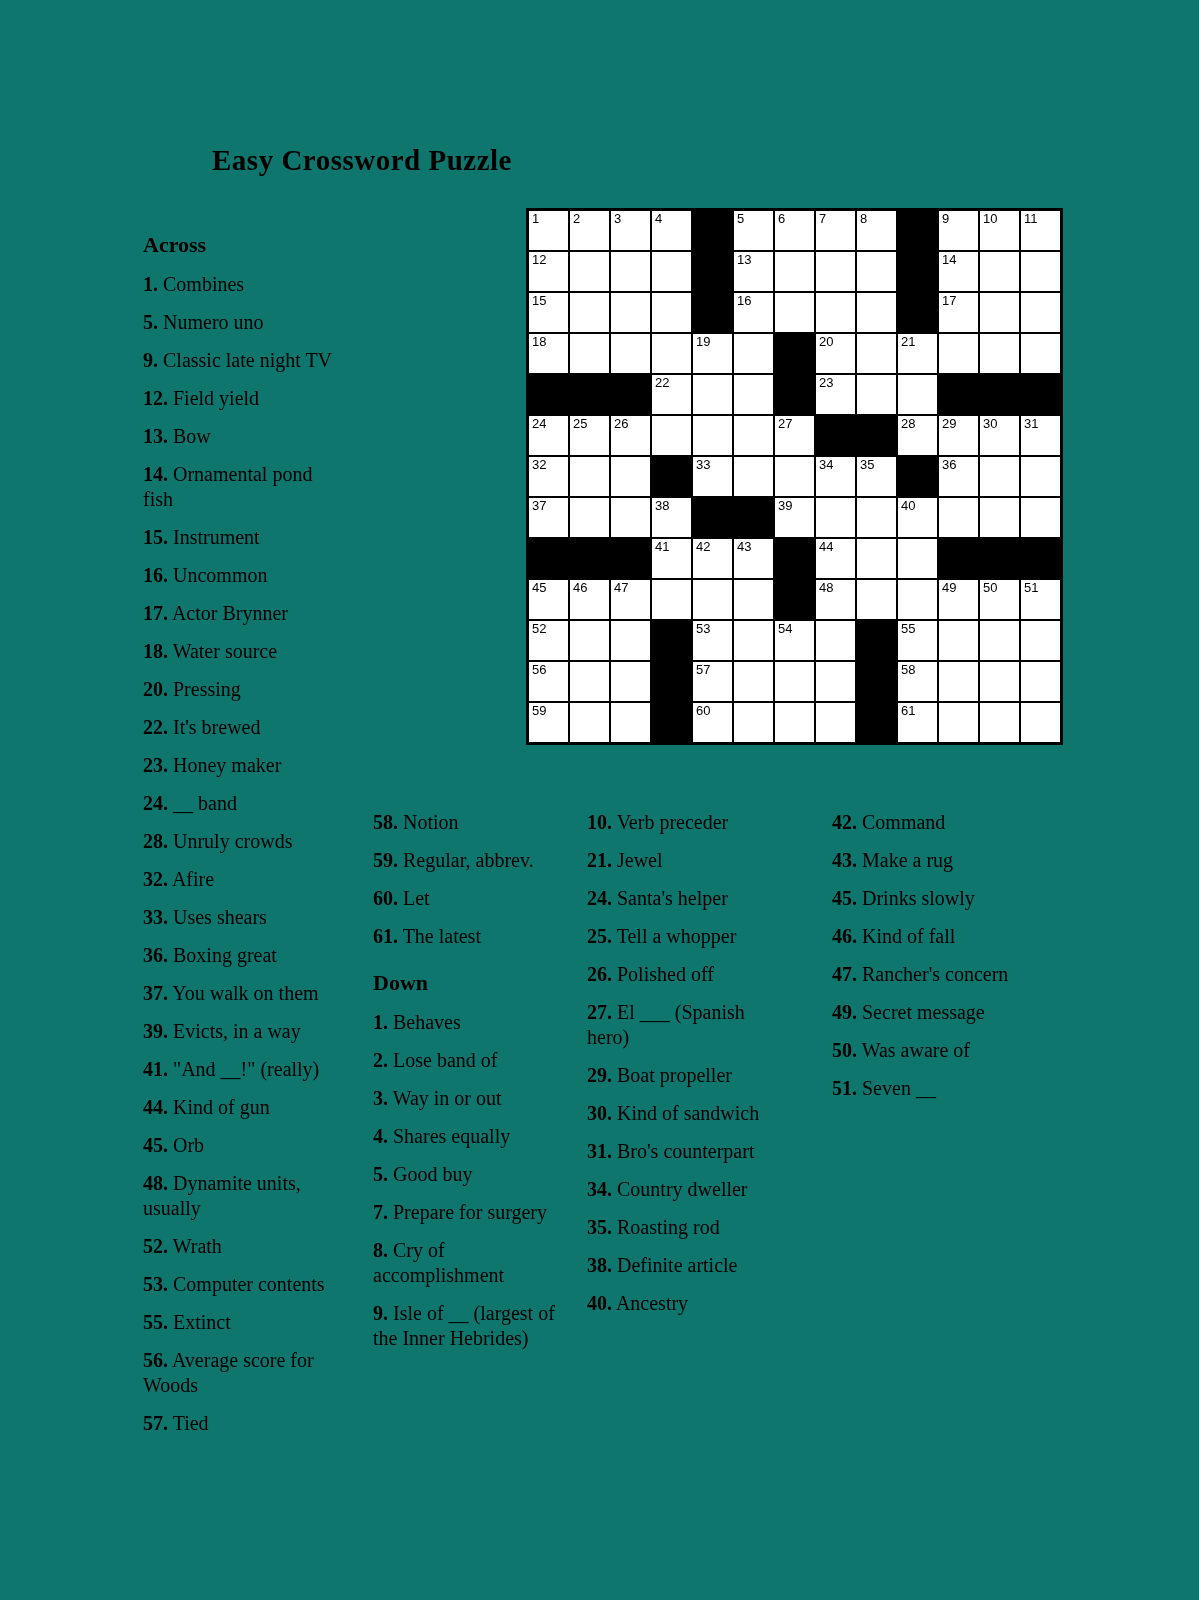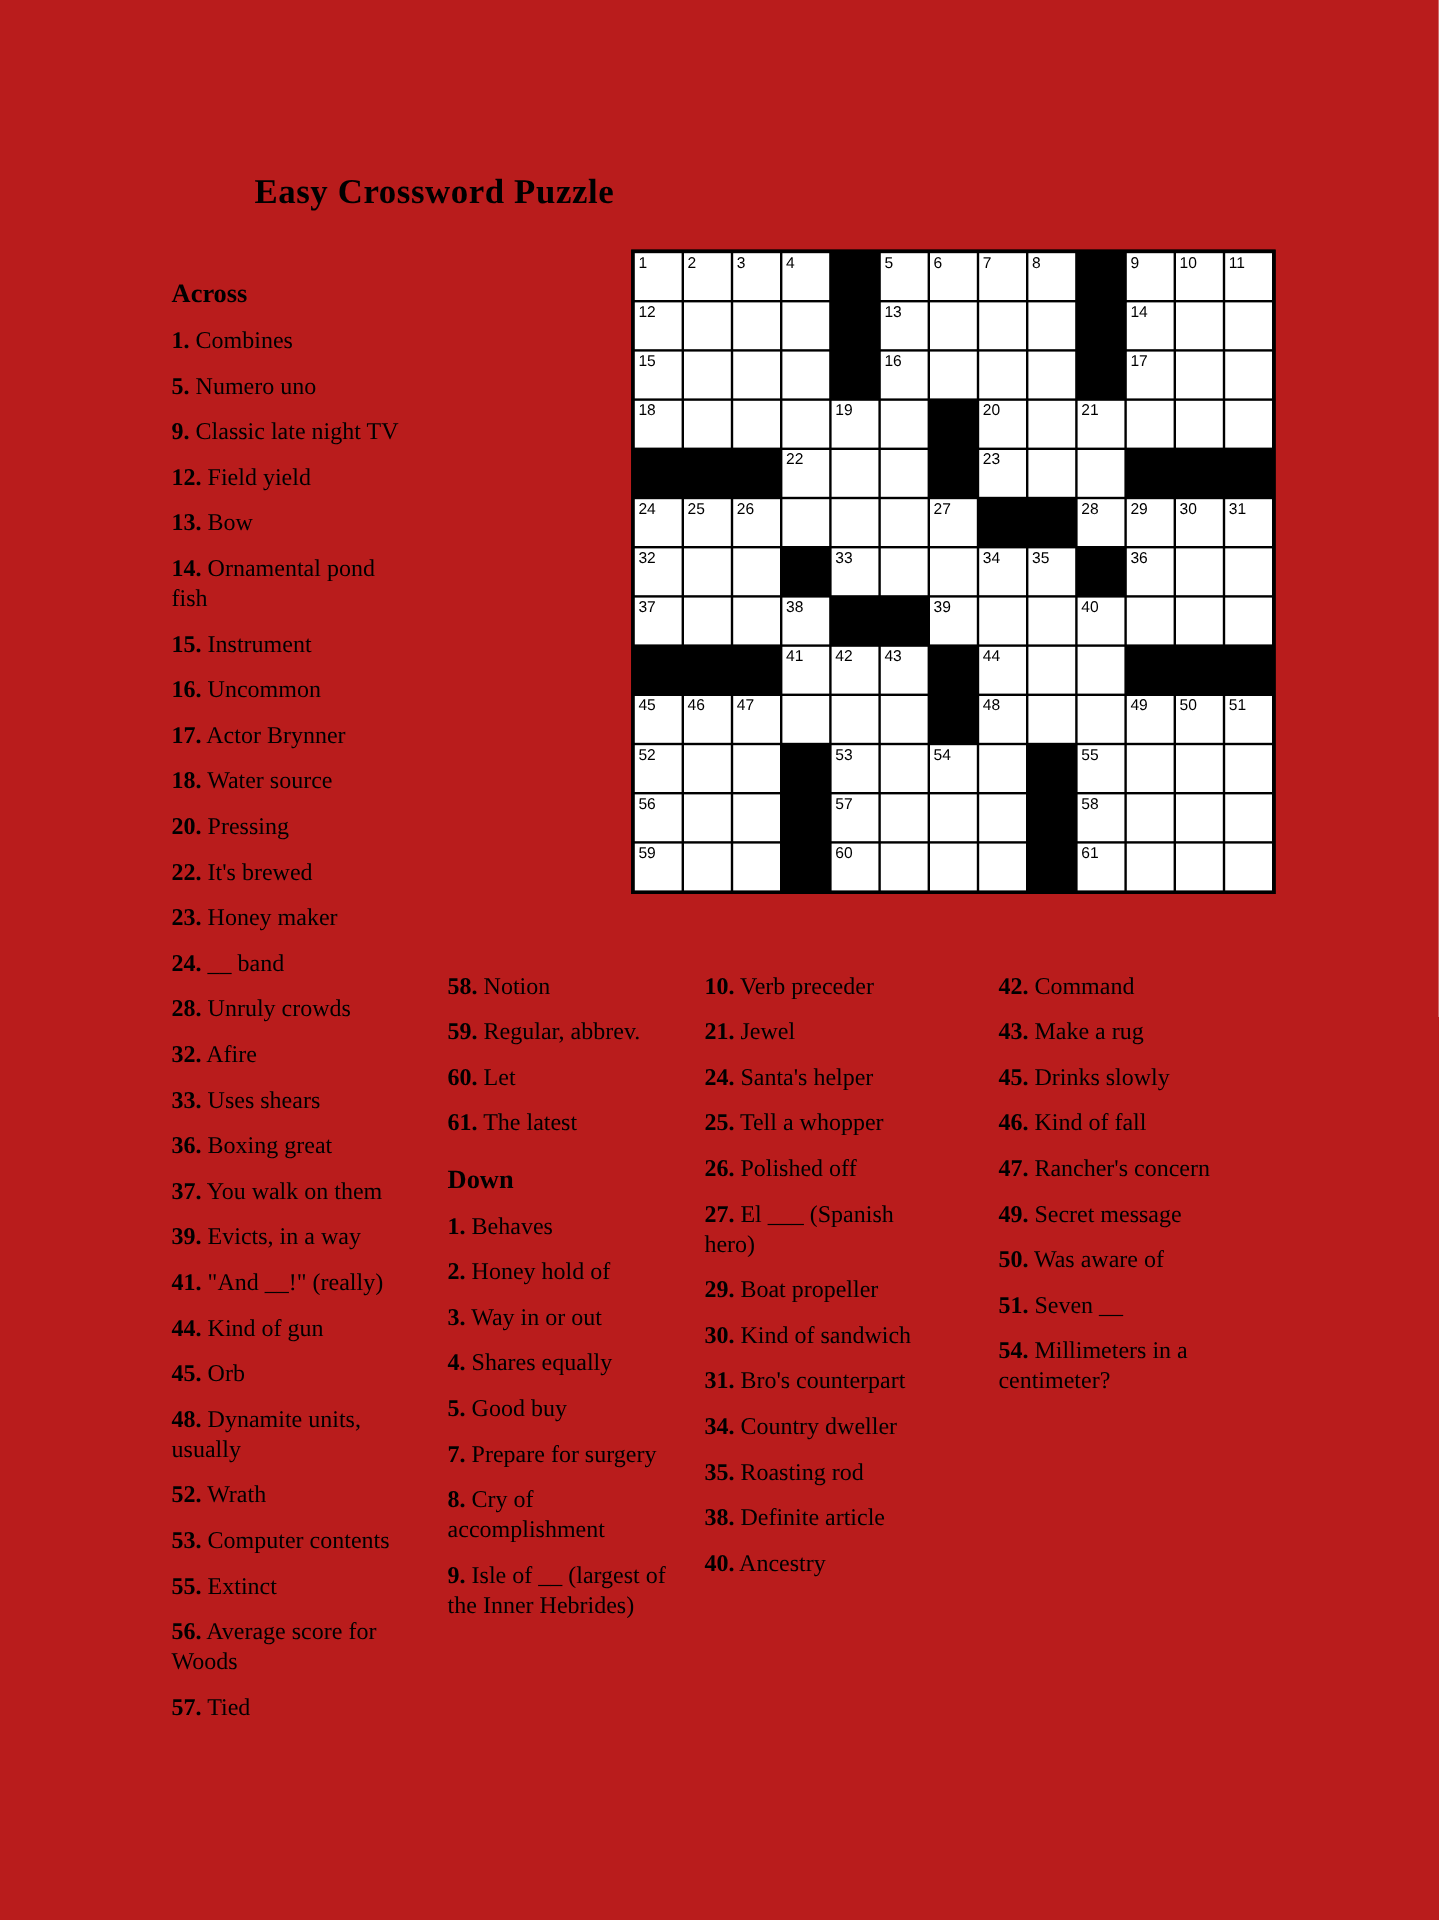--- a/index.html
+++ b/index.html
@@ -1,18 +1,18 @@
 <!DOCTYPE html>
 <html><head>
 <meta charset="utf-8">
 <style>
   html, body { margin:0; padding:0; background:#ffffff; }
   .page {
     position:relative; width:1199px; height:1600px;
-    background:#b91c1c; color:#000;
+    background:#0f766e; color:#000;
     font-family:"Liberation Serif", serif;
     overflow:hidden;
   }
   .title {
     position:absolute; left:212px; top:144px; margin:0;
     font-size:29px; line-height:32px; font-weight:bold;
     letter-spacing:0.5px;
     font-family:"Liberation Serif", serif;
   }
   
@@ -378,21 +378,21 @@
       <div class="clue"><span class="cn">56.</span><span class="ct"> Average score for Woods</span></div>
       <div class="clue"><span class="cn">57.</span><span class="ct"> Tied</span></div>
     </div>
   <div id="col2" class="clue-col" style="left:373px; top:810px; width:184px;">
       <div class="clue"><span class="cn">58.</span><span class="ct"> Notion</span></div>
       <div class="clue"><span class="cn">59.</span><span class="ct"> Regular, abbrev.</span></div>
       <div class="clue"><span class="cn">60.</span><span class="ct"> Let</span></div>
       <div class="clue"><span class="cn">61.</span><span class="ct"> The latest</span></div>
       <div class="clue-head">Down</div>
       <div class="clue"><span class="cn">1.</span><span class="ct"> Behaves</span></div>
-      <div class="clue"><span class="cn">2.</span><span class="ct"> Honey hold of</span></div>
+      <div class="clue"><span class="cn">2.</span><span class="ct"> Lose band of</span></div>
       <div class="clue"><span class="cn">3.</span><span class="ct"> Way in or out</span></div>
       <div class="clue"><span class="cn">4.</span><span class="ct"> Shares equally</span></div>
       <div class="clue"><span class="cn">5.</span><span class="ct"> Good buy</span></div>
       <div class="clue"><span class="cn">7.</span><span class="ct"> Prepare for surgery</span></div>
       <div class="clue"><span class="cn">8.</span><span class="ct"> Cry of accomplishment</span></div>
       <div class="clue"><span class="cn">9.</span><span class="ct"> Isle of __ (largest of the Inner Hebrides)</span></div>
     </div>
   <div id="col3" class="clue-col" style="left:587px; top:810px; width:197px;">
       <div class="clue"><span class="cn">10.</span><span class="ct"> Verb preceder</span></div>
       <div class="clue"><span class="cn">21.</span><span class="ct"> Jewel</span></div>
@@ -410,15 +410,14 @@
     </div>
   <div id="col4" class="clue-col" style="left:832px; top:810px; width:206px;">
       <div class="clue"><span class="cn">42.</span><span class="ct"> Command</span></div>
       <div class="clue"><span class="cn">43.</span><span class="ct"> Make a rug</span></div>
       <div class="clue"><span class="cn">45.</span><span class="ct"> Drinks slowly</span></div>
       <div class="clue"><span class="cn">46.</span><span class="ct"> Kind of fall</span></div>
       <div class="clue"><span class="cn">47.</span><span class="ct"> Rancher's concern</span></div>
       <div class="clue"><span class="cn">49.</span><span class="ct"> Secret message</span></div>
       <div class="clue"><span class="cn">50.</span><span class="ct"> Was aware of</span></div>
       <div class="clue"><span class="cn">51.</span><span class="ct"> Seven __</span></div>
-      <div class="clue"><span class="cn">54.</span><span class="ct"> Millimeters in a centimeter?</span></div>
     </div>
 </div>
 
 </body></html>

